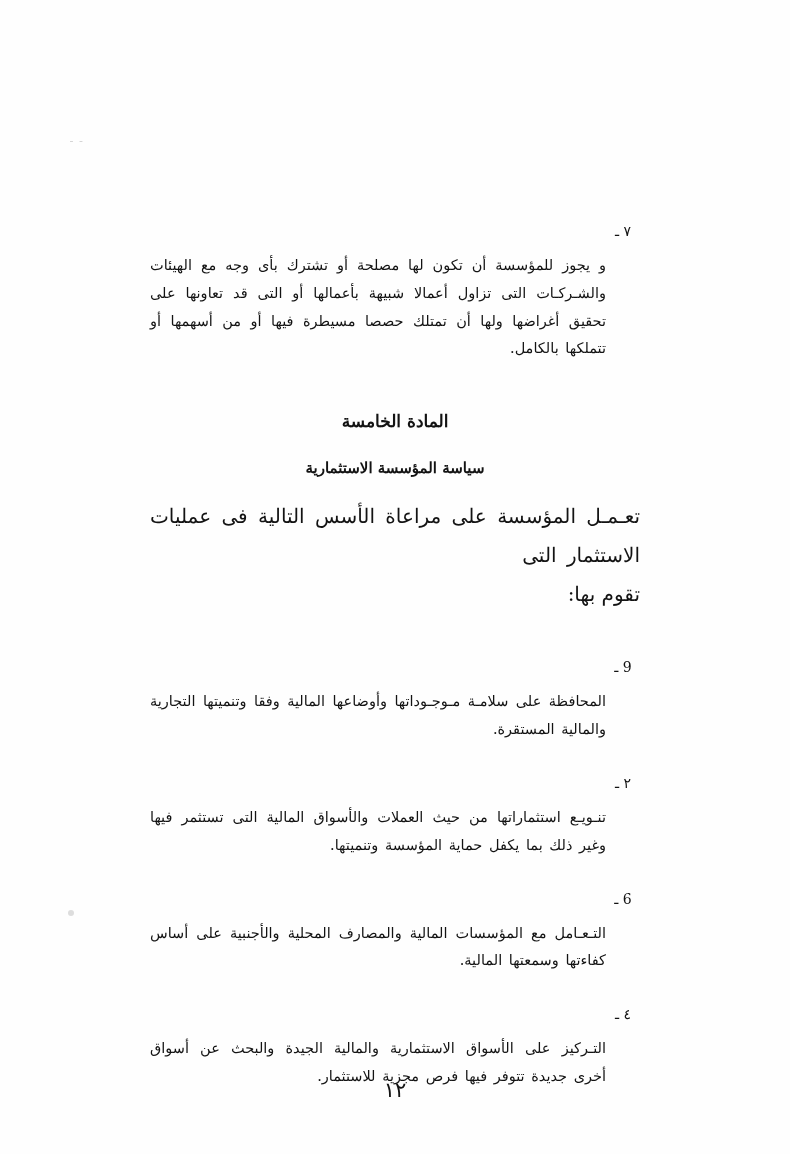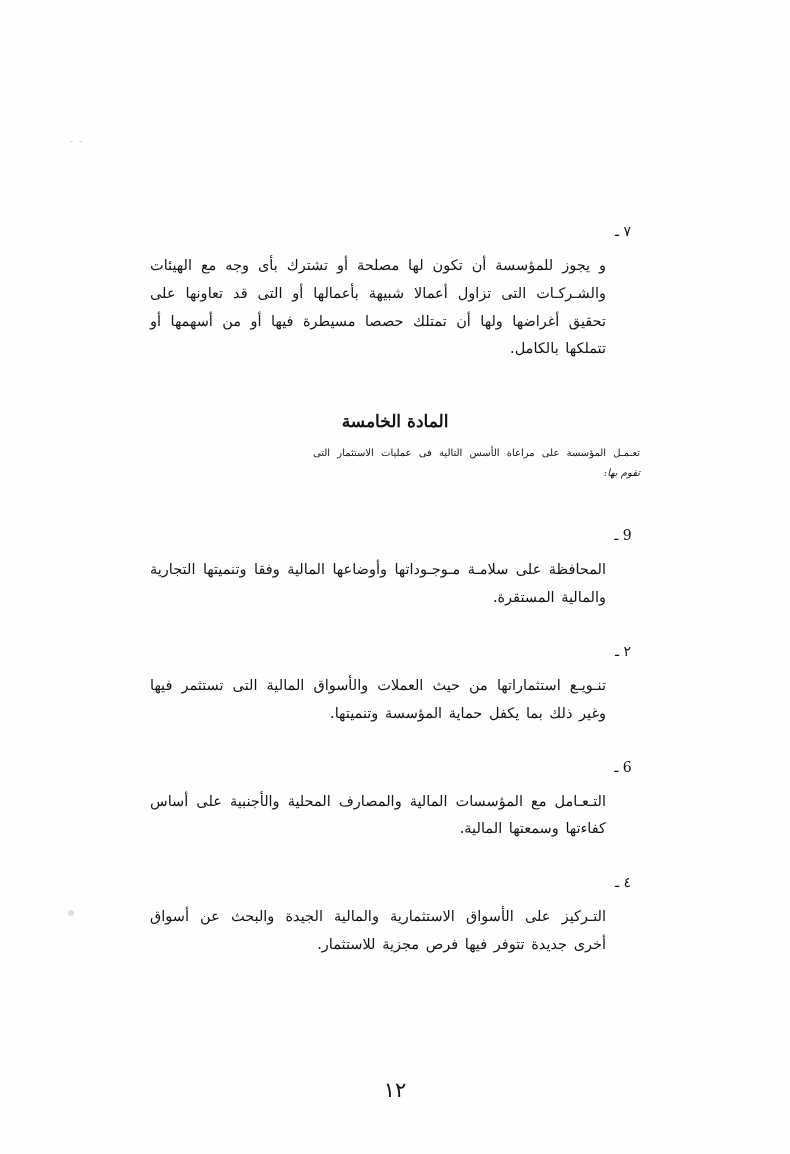--- a/index.html
+++ b/index.html
@@ -94,30 +94,29 @@
   }
   .heading-sub {
     margin-top: 28px;
     margin-bottom: 0;
     text-align: center;
     font-size: 15px;
     letter-spacing: 0.4px;
   }
 
   .intro {
-    font-size: 10px;
+    font-size: 20px;
     line-height: 1.95;
     text-align: justify;
     word-spacing: 4px;
     letter-spacing: 0.3px;
   }
   .intro .tail {
     display: block;
     word-spacing: 0;
-    font-style: italic;
   }
 
   .list {
     margin-top: 40px;
   }
 
   .page-number {
     position: absolute;
     bottom: 52px;
     left: 0;
@@ -137,20 +136,21 @@
   <div class="artifact-bottom"></div>
 
   <div class="content">
 
     <div class="clause clause-7">
       <div class="clause-num">٧ ـ</div>
       <div class="clause-body stretch">و يجوز للمؤسسة أن تكون لها مصلحة أو تشترك بأى وجه مع الهيئات والشـركـات التى تزاول أعمالا شبيهة بأعمالها أو التى قد تعاونها على تحقيق أغراضها ولها أن تمتلك حصصا مسيطرة فيها أو من أسهمها أو تتملكها بالكامل.</div>
     </div>
 
     <h1 class="heading-main">المادة الخامسة</h1>
+    <h2 class="heading-sub">سياسة المؤسسة الاستثمارية</h2>
 
     <p class="intro">
       <span>تعـمـل المؤسسة على مراعاة الأسس التالية فى عمليات الاستثمار التى</span>
       <span class="tail">تقوم بها:</span>
     </p>
 
     <div class="list">
 
       <div class="clause">
         <div class="clause-num">9 ـ</div>

